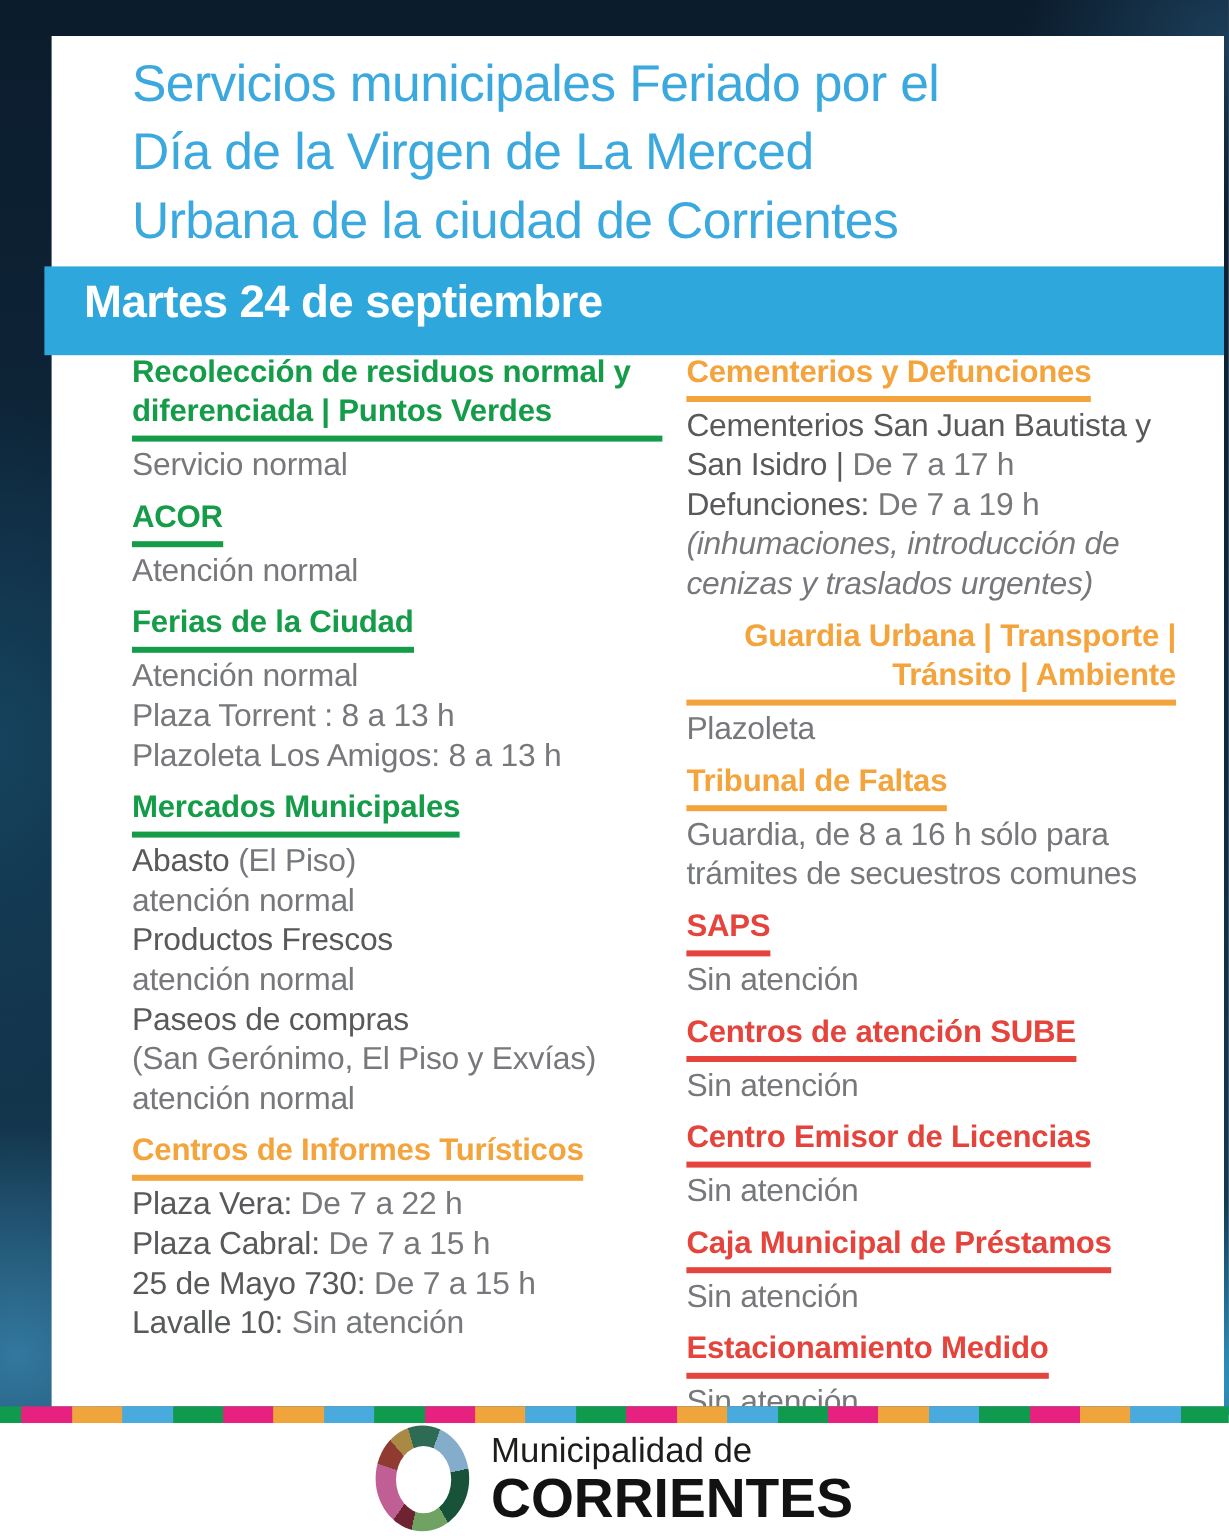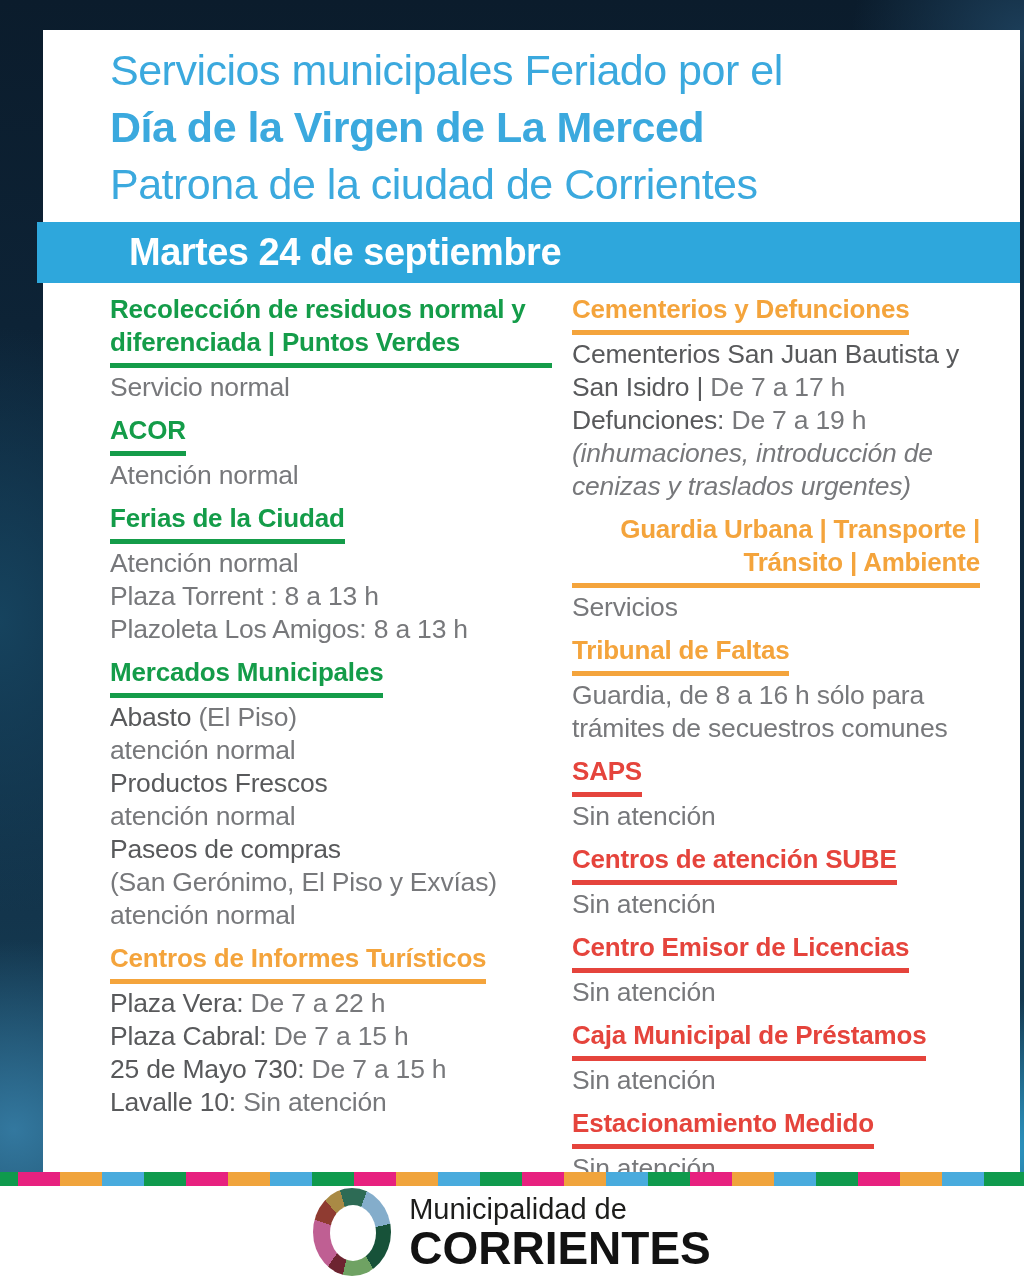--- a/index.html
+++ b/index.html
@@ -23,26 +23,26 @@
     position:absolute;top:30px;left:28px;width:977px;height:1142px;
     background:#ffffff;
     margin-left:15px;
   }
   .title{
     position:absolute;top:12px;left:67px;right:30px;
     font-size:43px;line-height:57px;font-weight:500;
     color:var(--title_blue,#3BA9DE);
     letter-spacing:-0.5px;
   }
-  .title .bold{font-weight:700;}
+  .title .bold{font-weight:400;}
   .banner{
-    position:absolute;top:192px;left:-6px;width:calc(100% + 6px);height:61px;
+    position:absolute;top:192px;left:-6px;width:calc(100% + 6px);height:74px;
     background:var(--banner_blue,#2EA7DC);
     color:#ffffff;font-size:38px;font-weight:700;line-height:61px;
-    padding-left:92px;box-sizing:border-box;letter-spacing:-0.5px;
+    padding-left:33px;box-sizing:border-box;letter-spacing:-0.5px;
   }
   .cols{
     position:absolute;top:263px;left:67px;right:40px;
     display:flex;gap:20px;align-items:flex-start;
   }
   .col-left{flex:0 0 442px;}
   .col-right{flex:1;}
   .sec{margin-top:10px;}
   .sec:first-child{margin-top:0;}
   .sec-title{
@@ -99,21 +99,21 @@
 </head>
 <body>
 
 <div class="bg-frame"></div>
 
 <div class="card">
 
   <div class="title">
     <div>Servicios municipales Feriado por el</div>
     <div class="bold">Día de la Virgen de La Merced</div>
-    <div>Patrona de la ciudad de Corrientes</div>
+    <div>Urbana de la ciudad de Corrientes</div>
   </div>
 
   <div class="banner">Martes 24 de septiembre</div>
 
   <div class="cols">
 
     <div class="col-left">
 
       <div class="sec green">
         <div class="sec-title">Recolección de residuos normal y diferenciada | Puntos Verdes</div>
@@ -157,21 +157,21 @@
 
       <div class="sec orange">
         <div class="sec-title">Cementerios y Defunciones</div>
         <div class="ln"><b>Cementerios San Juan Bautista y San Isidro | </b><span>De 7 a 17 h</span></div>
         <div class="ln"><b>Defunciones:</b><span> De 7 a 19 h</span></div>
         <div class="ln"><i>(inhumaciones, introducción de cenizas y traslados urgentes)</i></div>
       </div>
 
       <div class="sec orange">
         <div class="sec-title">Guardia Urbana | Transporte | Tránsito | Ambiente</div>
-        <div class="ln"><span>Servicios</span></div>
+        <div class="ln"><span>Plazoleta</span></div>
       </div>
 
       <div class="sec orange">
         <div class="sec-title">Tribunal de Faltas</div>
         <div class="ln"><span>Guardia, de 8 a 16 h sólo para trámites de secuestros comunes</span></div>
       </div>
 
       <div class="sec red">
         <div class="sec-title">SAPS</div>
         <div class="ln"><span>Sin atención</span></div>

